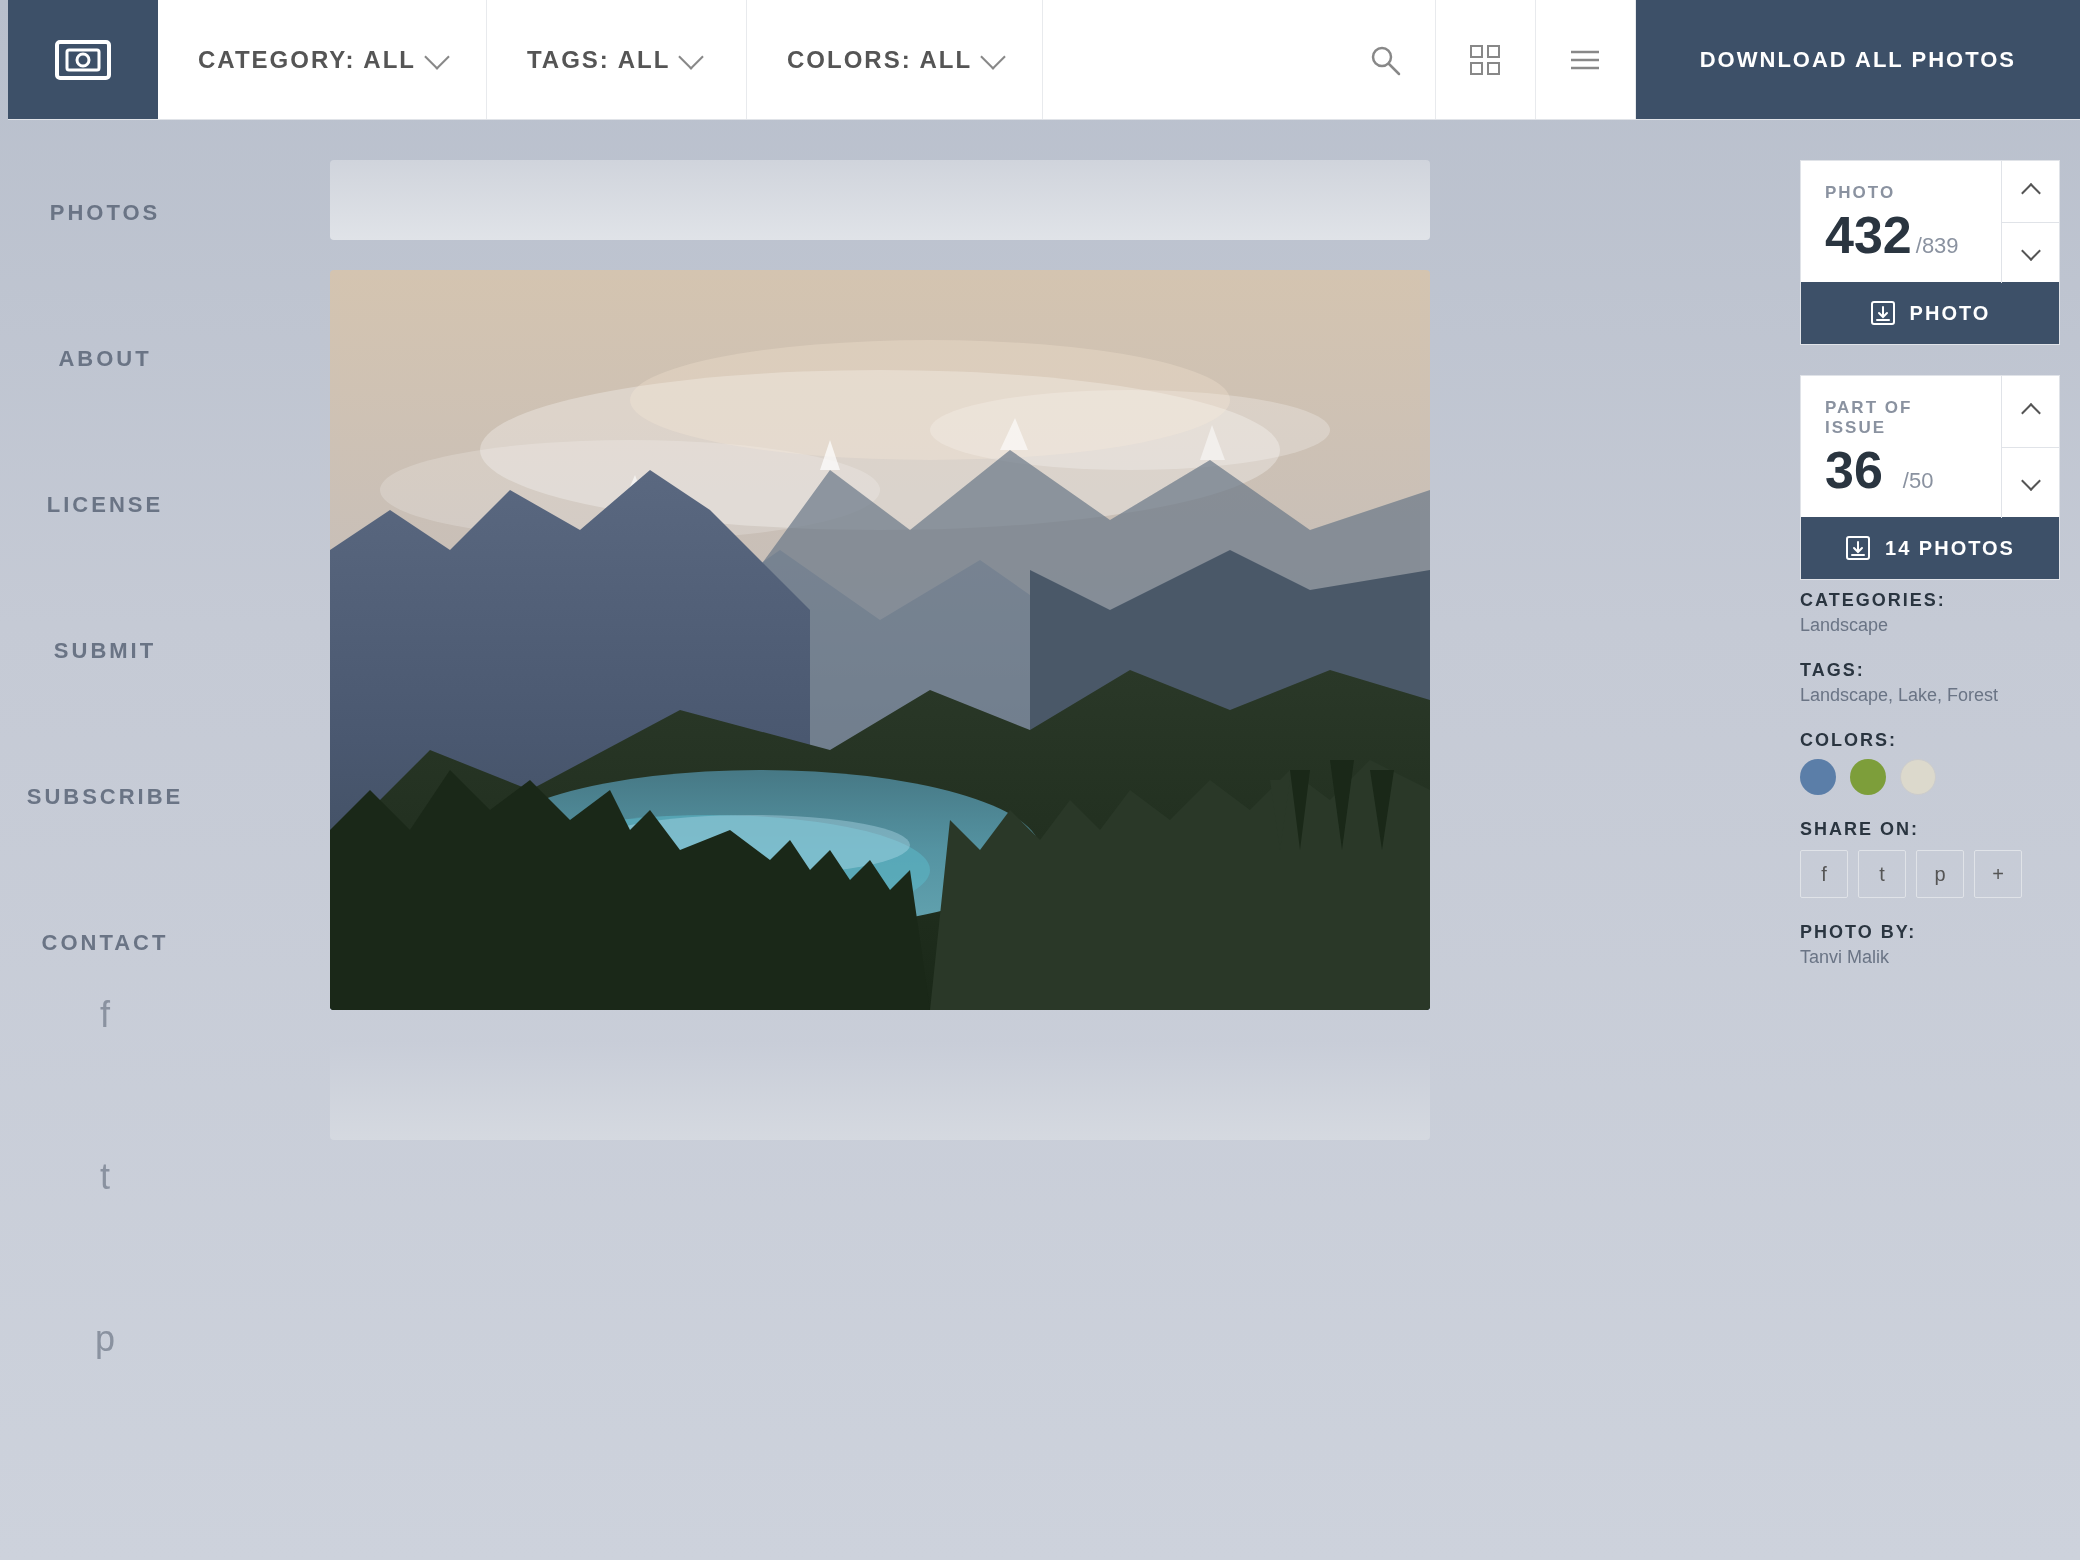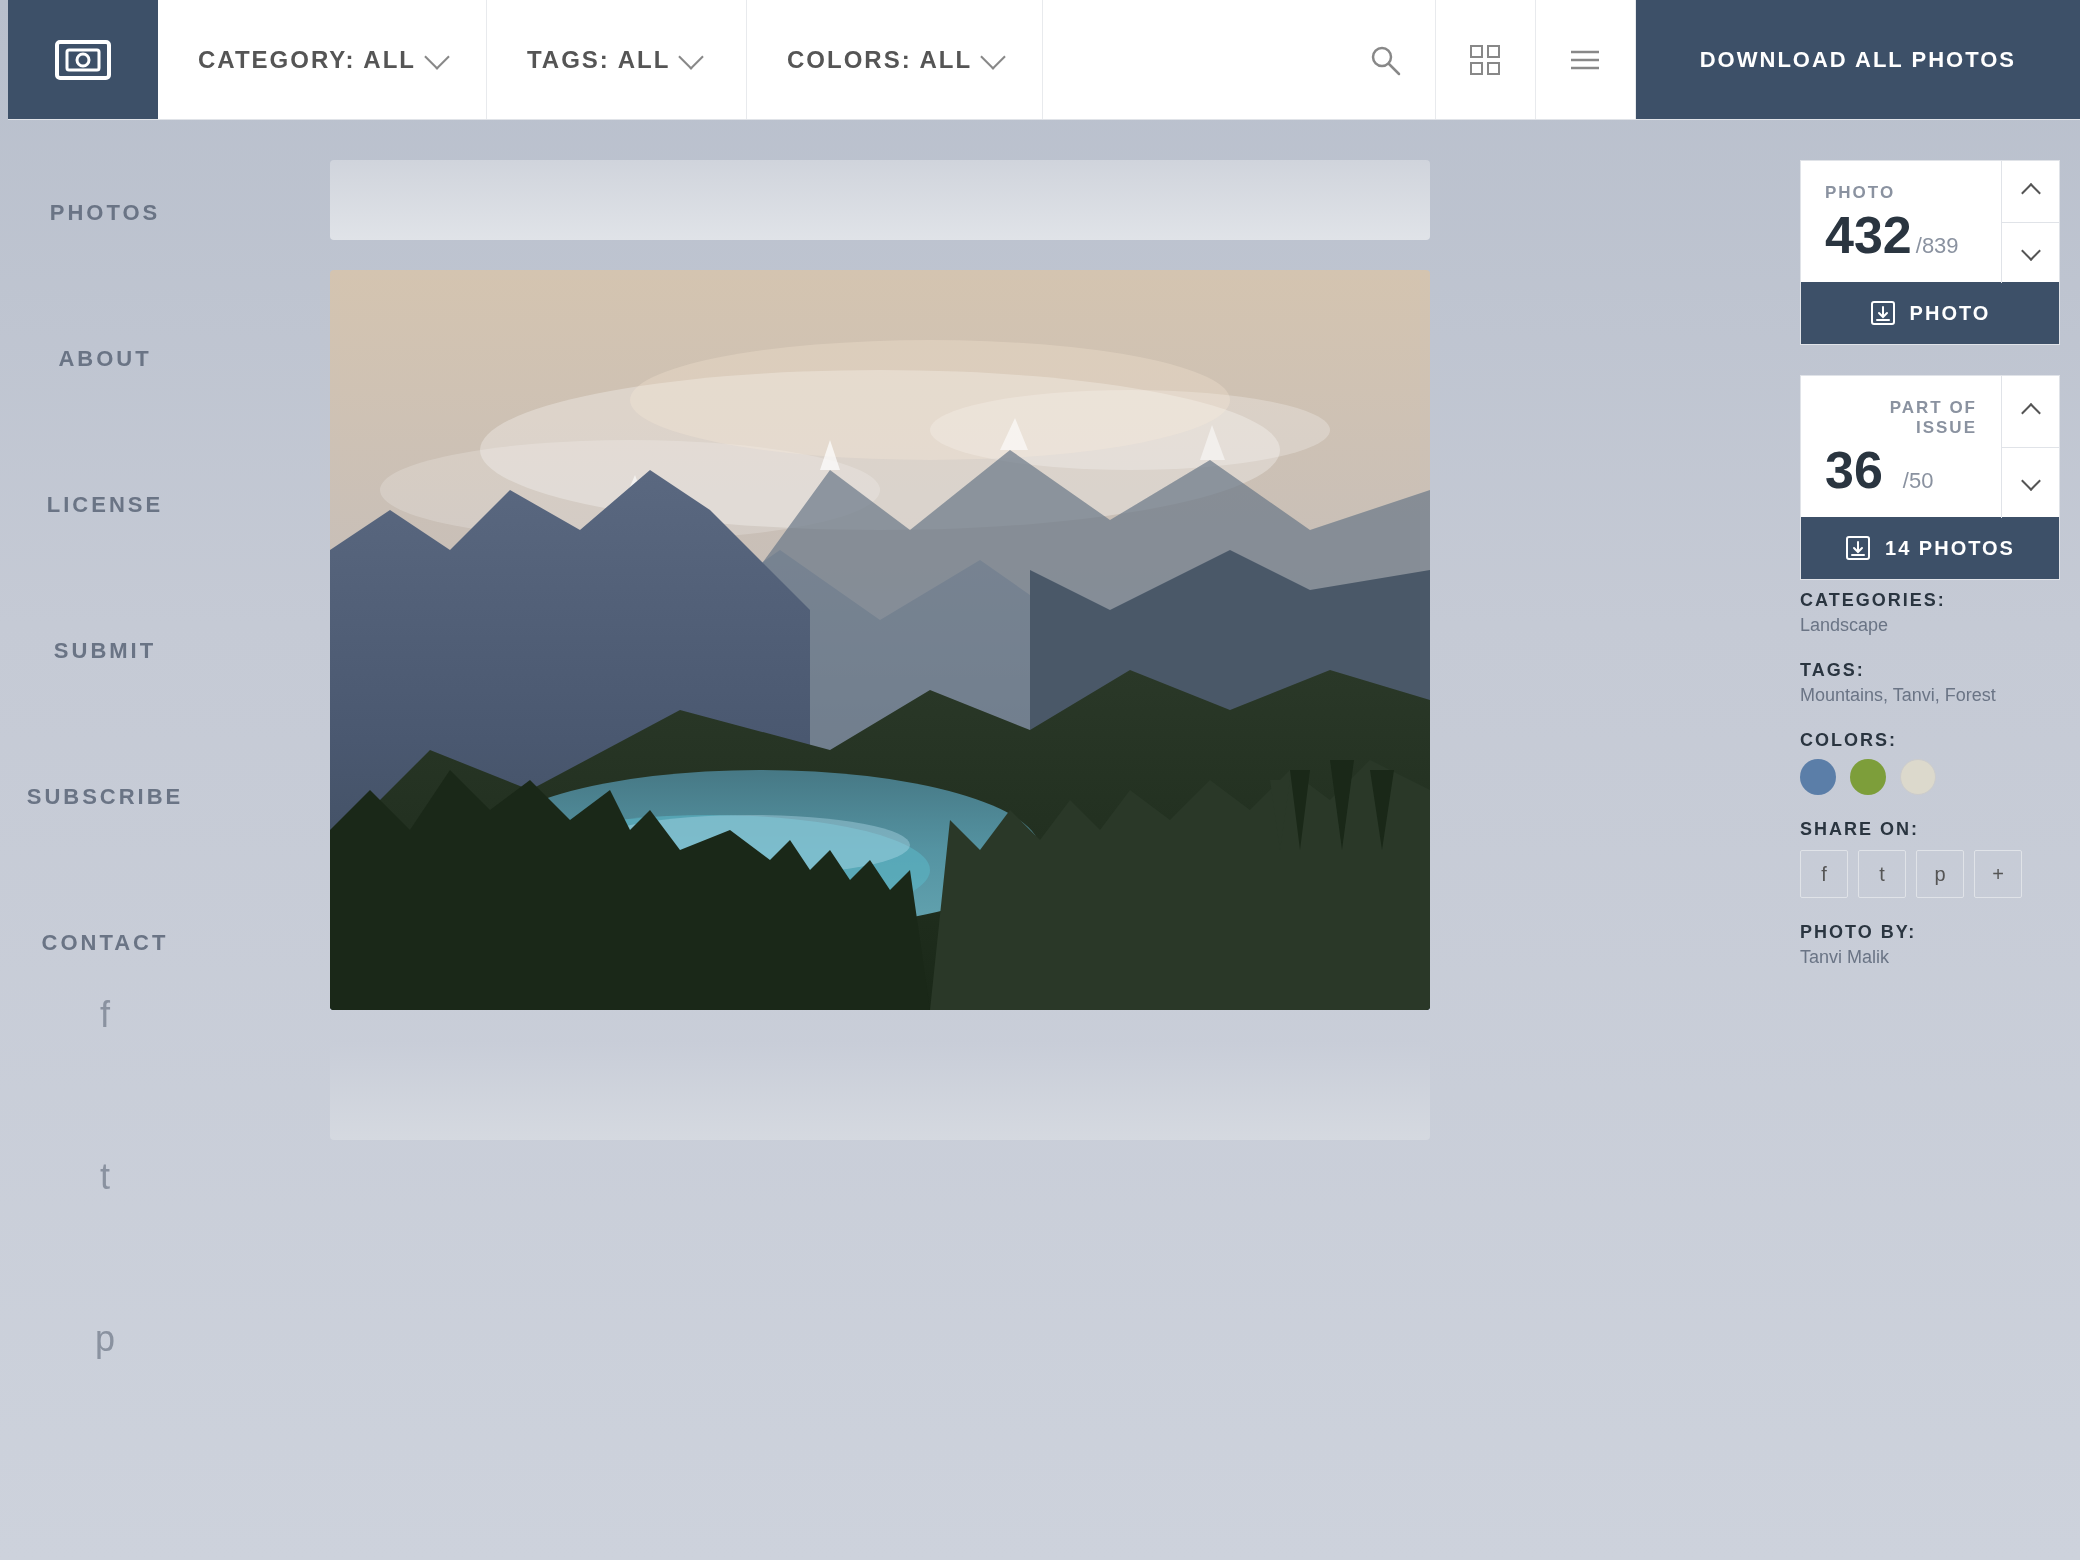--- a/index.html
+++ b/index.html
@@ -499,21 +499,21 @@
         <polyline points="9,13 13,17 17,13" fill="none" stroke="white" stroke-width="2" stroke-linecap="round"></polyline>
         <line x1="7" y1="20" x2="19" y2="20" stroke="white" stroke-width="2" stroke-linecap="round"></line>
       </svg>
       <span class="download-btn-label">PHOTO</span>
     </div>
   </div>
 
   <div style="background:#fff;border:1px solid #e0e3e8;margin-top:30px;margin-bottom:0;">
     <div style="display:flex;">
       <div style="flex:1;padding:22px 24px;">
-        <div style="font-size:17px;font-weight:700;letter-spacing:2px;color:#8a92a0;text-transform:uppercase;margin-bottom:6px;text-align:right;">PART OF ISSUE</div>
+        <div style="font-size:17px;font-weight:700;letter-spacing:2px;color:#8a92a0;text-transform:uppercase;margin-bottom:6px;">PART OF ISSUE</div>
         <div style="display:flex;align-items:baseline;gap:20px;">
           <span style="font-size:52px;font-weight:700;color:#2a3540;line-height:1;">36</span>
           <span style="font-size:22px;color:#8a92a0;">/50</span>
         </div>
       </div>
       <div style="width:58px;border-left:1px solid #e0e3e8;display:flex;flex-direction:column;">
         <div style="flex:1;display:flex;align-items:center;justify-content:center;border-bottom:1px solid #e0e3e8;cursor:pointer;">
           <div class="arrow-up"></div>
         </div>
         <div style="flex:1;display:flex;align-items:center;justify-content:center;cursor:pointer;">
@@ -535,21 +535,21 @@
 
   <div class="metadata">
 
     <div class="meta-row">
       <div class="meta-key">CATEGORIES:</div>
       <div class="meta-val">Landscape</div>
     </div>
 
     <div class="meta-row">
       <div class="meta-key">TAGS:</div>
-      <div class="meta-val">Mountains, Tanvi, Forest</div>
+      <div class="meta-val">Landscape, Lake, Forest</div>
     </div>
 
     <div class="meta-row">
       <div class="meta-key">COLORS:</div>
       <div class="color-swatches">
         <div class="swatch" style="background:#5b7ea8;"></div>
         <div class="swatch" style="background:#7d9e3a;"></div>
         <div class="swatch" style="background:#dcd9cc;border:1px solid #ccc;"></div>
       </div>
     </div>

